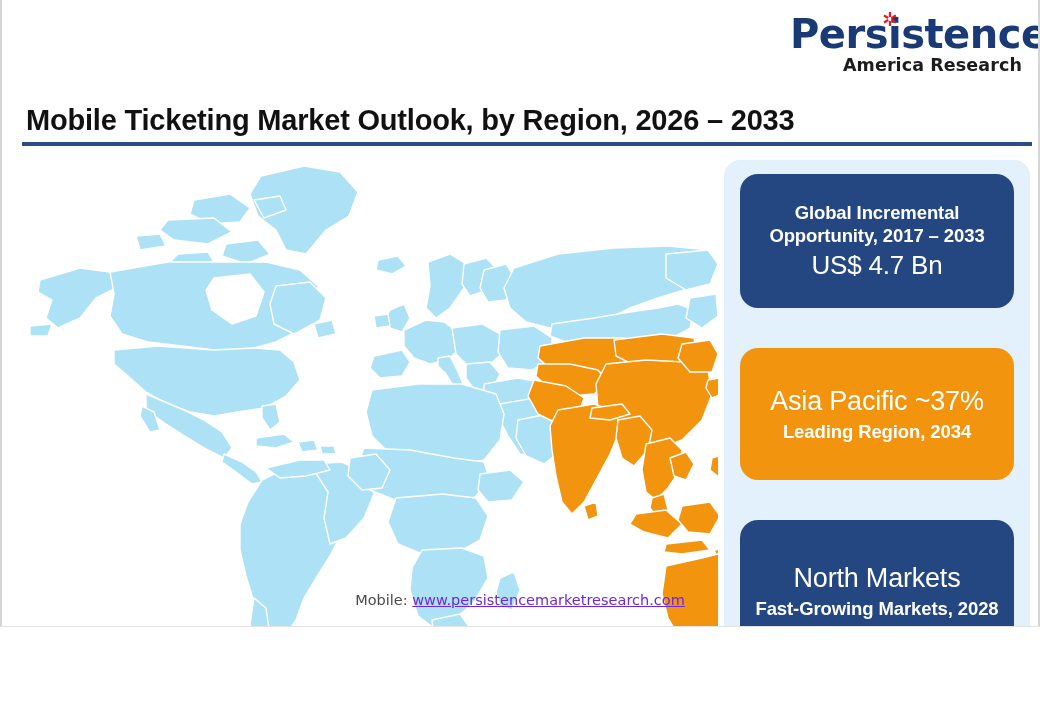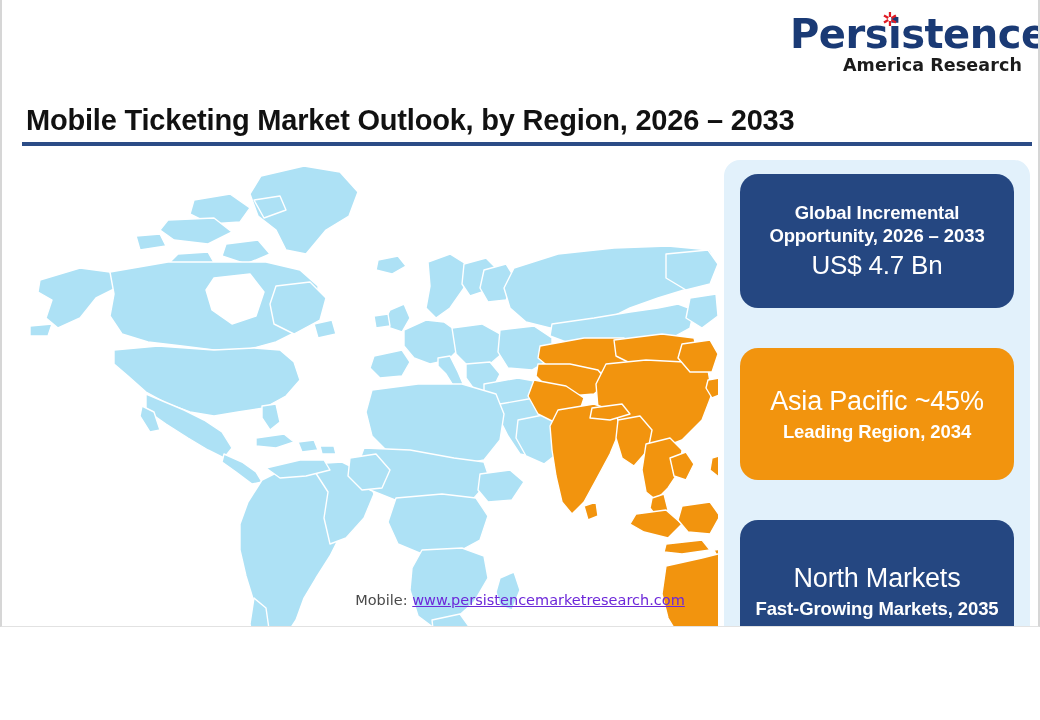--- a/index.html
+++ b/index.html
@@ -328,32 +328,32 @@
 
         </g>
       </g>
     </svg>
   </div>
 
   <div id="panel">
 
     <div id="card-global" class="card card-navy">
       <div class="card-small">Global Incremental</div>
-      <div class="card-small">Opportunity, 2026 – 2033</div>
+      <div class="card-small">Opportunity, 2017 – 2033</div>
       <div class="card-big">US$ 4.7 Bn</div>
     </div>
 
     <div id="card-apac" class="card card-orange">
-      <div class="card-big">Asia Pacific ~45%</div>
+      <div class="card-big">Asia Pacific ~37%</div>
       <div class="card-small">Leading Region, 2034</div>
     </div>
 
     <div id="card-na" class="card card-navy">
       <div class="card-big">North Markets</div>
-      <div class="card-small">Fast-Growing Markets, 2035</div>
+      <div class="card-small">Fast-Growing Markets, 2028</div>
     </div>
 
   </div>
 
   <div id="source">
     <span>Mobile: </span><span id="source-link">www.persistencemarketresearch.com</span>
   </div>
 
 </div>
 

